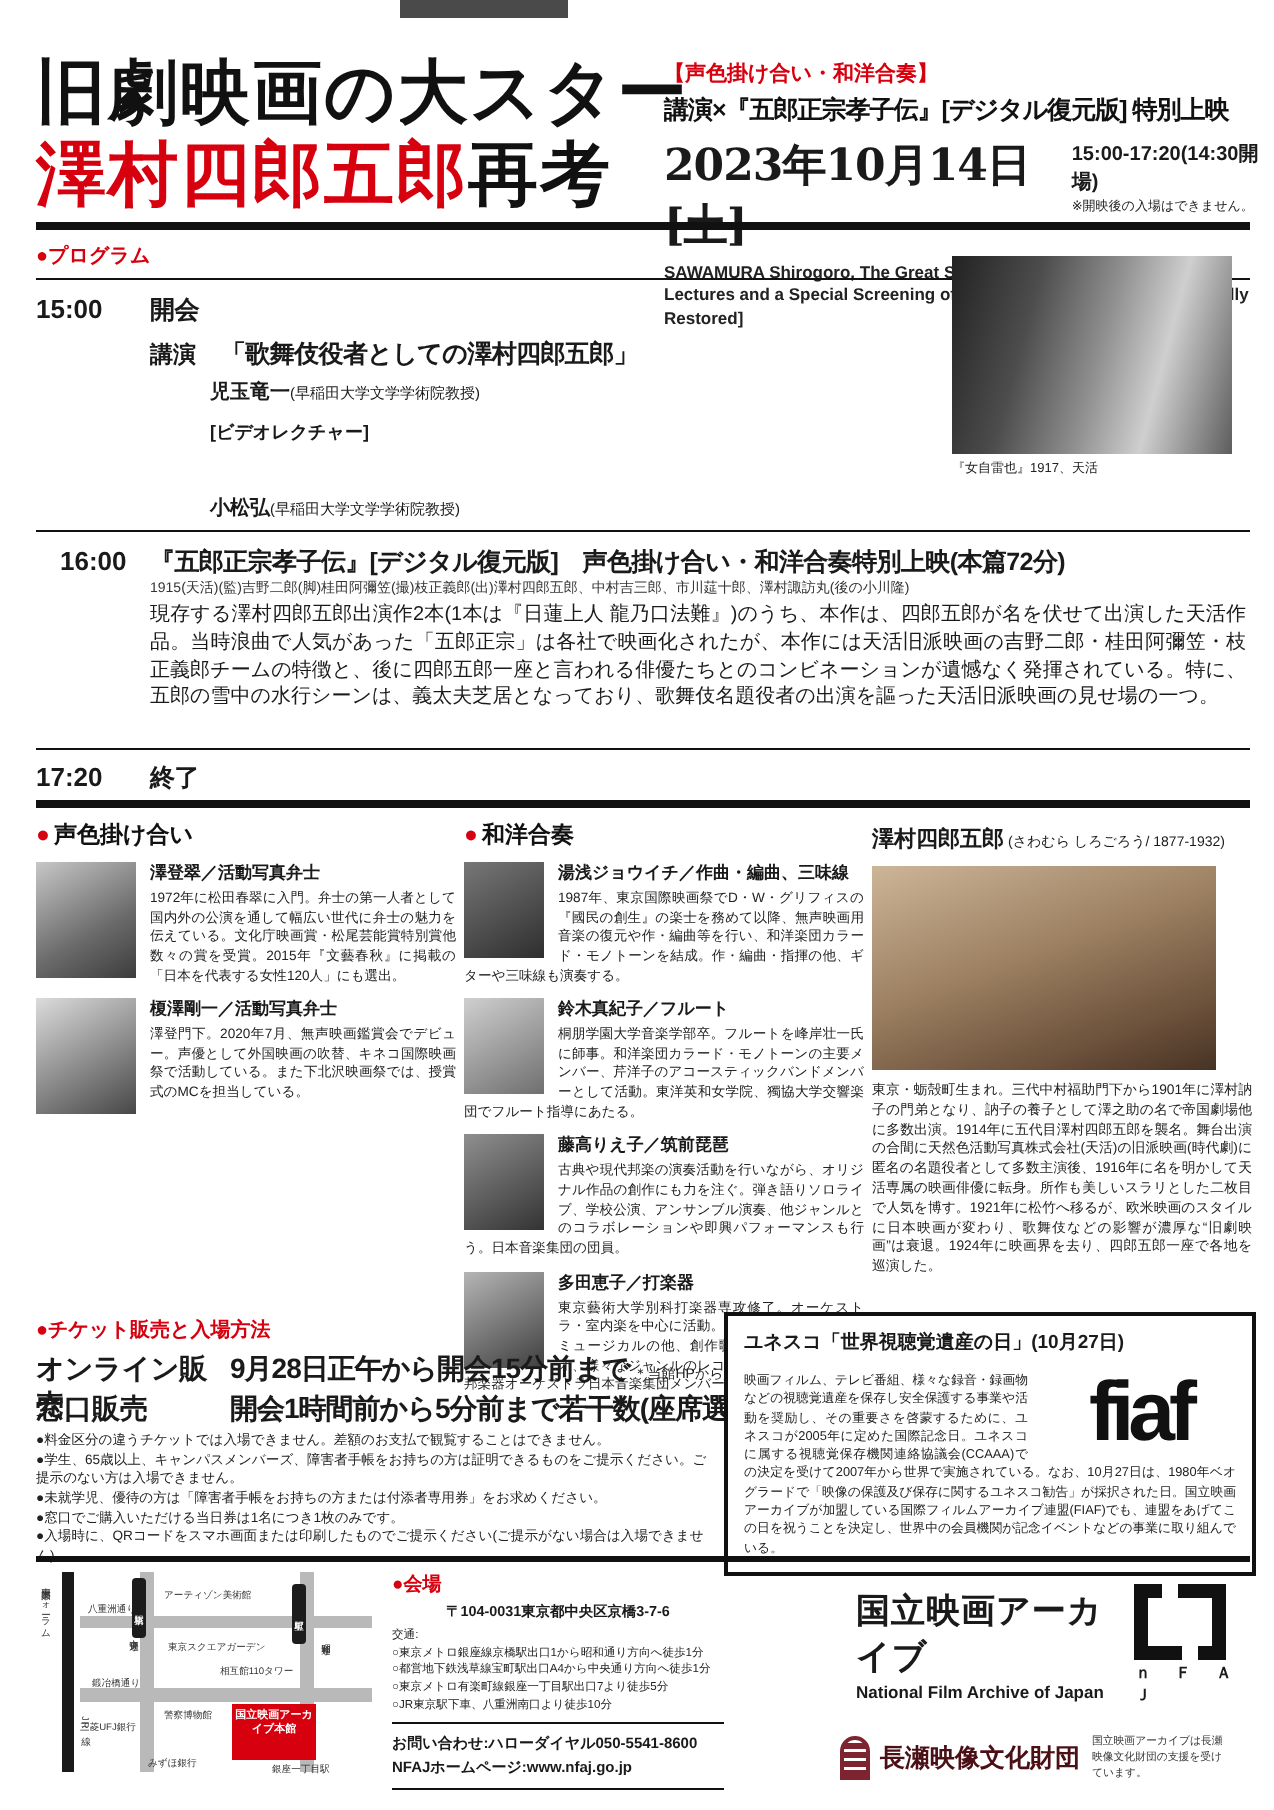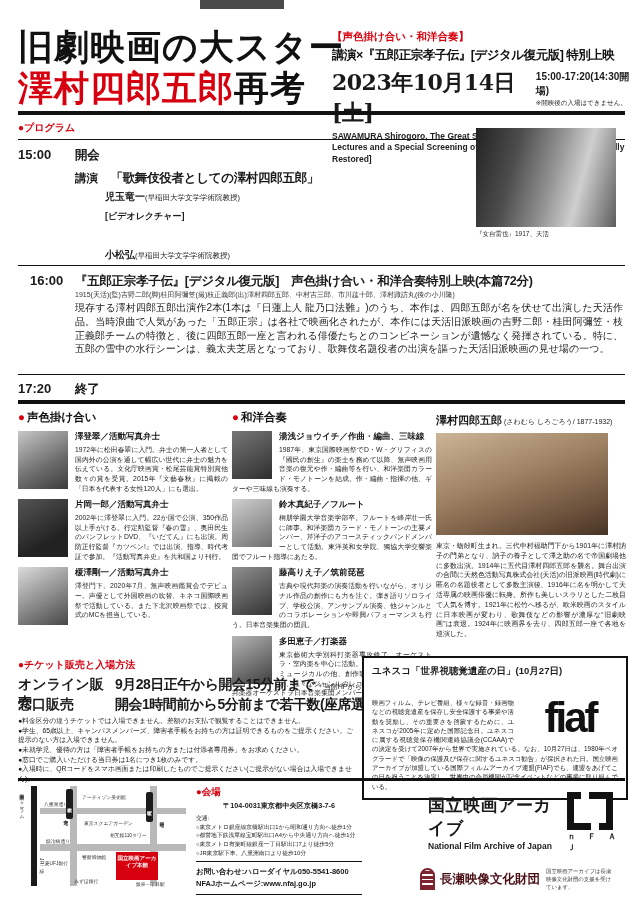--- a/index.html
+++ b/index.html
@@ -53,21 +53,21 @@
   .star-photo{margin-top:5px;width:172px;height:102px;background:linear-gradient(160deg,#cdb598 0%,#9b7f60 45%,#6a4f3a 80%,#463324 100%);}
   .star-bio{margin-top:6px;width:190px;font-size:6.9px;line-height:1.42;text-align:justify;color:#222;}
   
   .tk-row{position:absolute;display:flex;align-items:baseline;}
   .tk-label{width:97px;font-size:14px;font-weight:800;}
   .tk-val{font-size:14px;font-weight:800;letter-spacing:-0.5px;}
   .tk-note{font-size:7px;font-weight:400;margin-left:2px;}
   .tk-notes{position:absolute;width:342px;font-size:6.8px;line-height:1.42;color:#222;}
   
   .unesco{left:362px;top:656px;width:266px;min-height:112px;border:2px solid #111;padding:7px 8px;background:#fff;}
-  .un-ttl{font-size:9.5px;font-weight:800;margin-bottom:20px;}
+  .un-ttl{font-size:9.5px;font-weight:800;margin-bottom:8px;}
   .fiaf{float:right;width:96px;margin:2px 0 3px 8px;font-size:42px;font-weight:900;letter-spacing:-3px;line-height:0.85;color:#111;text-align:center;}
   .un-body{font-size:6.4px;line-height:1.45;text-align:justify;color:#222;}
   
   .map{left:18px;top:786px;width:168px;height:100px;background:#fff;font-size:4.8px;color:#333;}
   .map .road-h{position:absolute;background:var(--road);}
   .map .road-v{position:absolute;background:var(--road);}
   .map .vtxt{position:absolute;writing-mode:vertical-rl;letter-spacing:0.5px;}
   .map .pill{position:absolute;background:#1c1c1c;color:#fff;writing-mode:vertical-rl;font-size:4.6px;text-align:center;border-radius:2px;padding:2px 1px;}
   .map .poi{position:absolute;white-space:nowrap;}
   .nfaj-hall{position:absolute;left:98px;top:66px;width:42px;height:28px;background:var(--red);color:#fff;font-size:5.5px;font-weight:700;text-align:center;line-height:1.3;padding-top:3px;}
@@ -150,25 +150,20 @@
   <div class="rule" style="left:18px;top:400px;width:607px;height:4px;"></div>
 
   <div class="pcol" style="left:18px;top:410px;width:210px;">
     <div class="sec-h"><span class="bullet">●</span><span>声色掛け合い</span></div>
     <div class="person">
       <div class="pphoto g1"></div>
       <div class="pname"><span>澤登翠</span>／<span>活動写真弁士</span></div>
       <div class="pbio">1972年に松田春翠に入門。弁士の第一人者として国内外の公演を通して幅広い世代に弁士の魅力を伝えている。文化庁映画賞・松尾芸能賞特別賞他数々の賞を受賞。2015年『文藝春秋』に掲載の「日本を代表する女性120人」にも選出。</div>
     </div>
     <div class="person">
-      <div class="pphoto g2"></div>
-      <div class="pname"><span>片岡一郎</span>／<span>活動写真弁士</span></div>
-      <div class="pbio">2002年に澤登翠に入門。22か国で公演、350作品以上手がける。行定勲監督『春の雪』、奥田民生のパンフレットDVD、『いだてん』にも出演。周防正行監督『カツベン!』では出演、指導、時代考証で参加。『活動写真弁史』を共和国より刊行。</div>
-    </div>
-    <div class="person">
       <div class="pphoto g3"></div>
       <div class="pname"><span>榎澤剛一</span>／<span>活動写真弁士</span></div>
       <div class="pbio">澤登門下。2020年7月、無声映画鑑賞会でデビュー。声優として外国映画の吹替、キネコ国際映画祭で活動している。また下北沢映画祭では、授賞式のMCを担当している。</div>
     </div>
   </div>
 
   <div class="pcol" style="left:232px;top:410px;width:200px;">
     <div class="sec-h"><span class="bullet">●</span><span>和洋合奏</span></div>
     <div class="person">
       <div class="pphoto ph-sm g4"></div>

